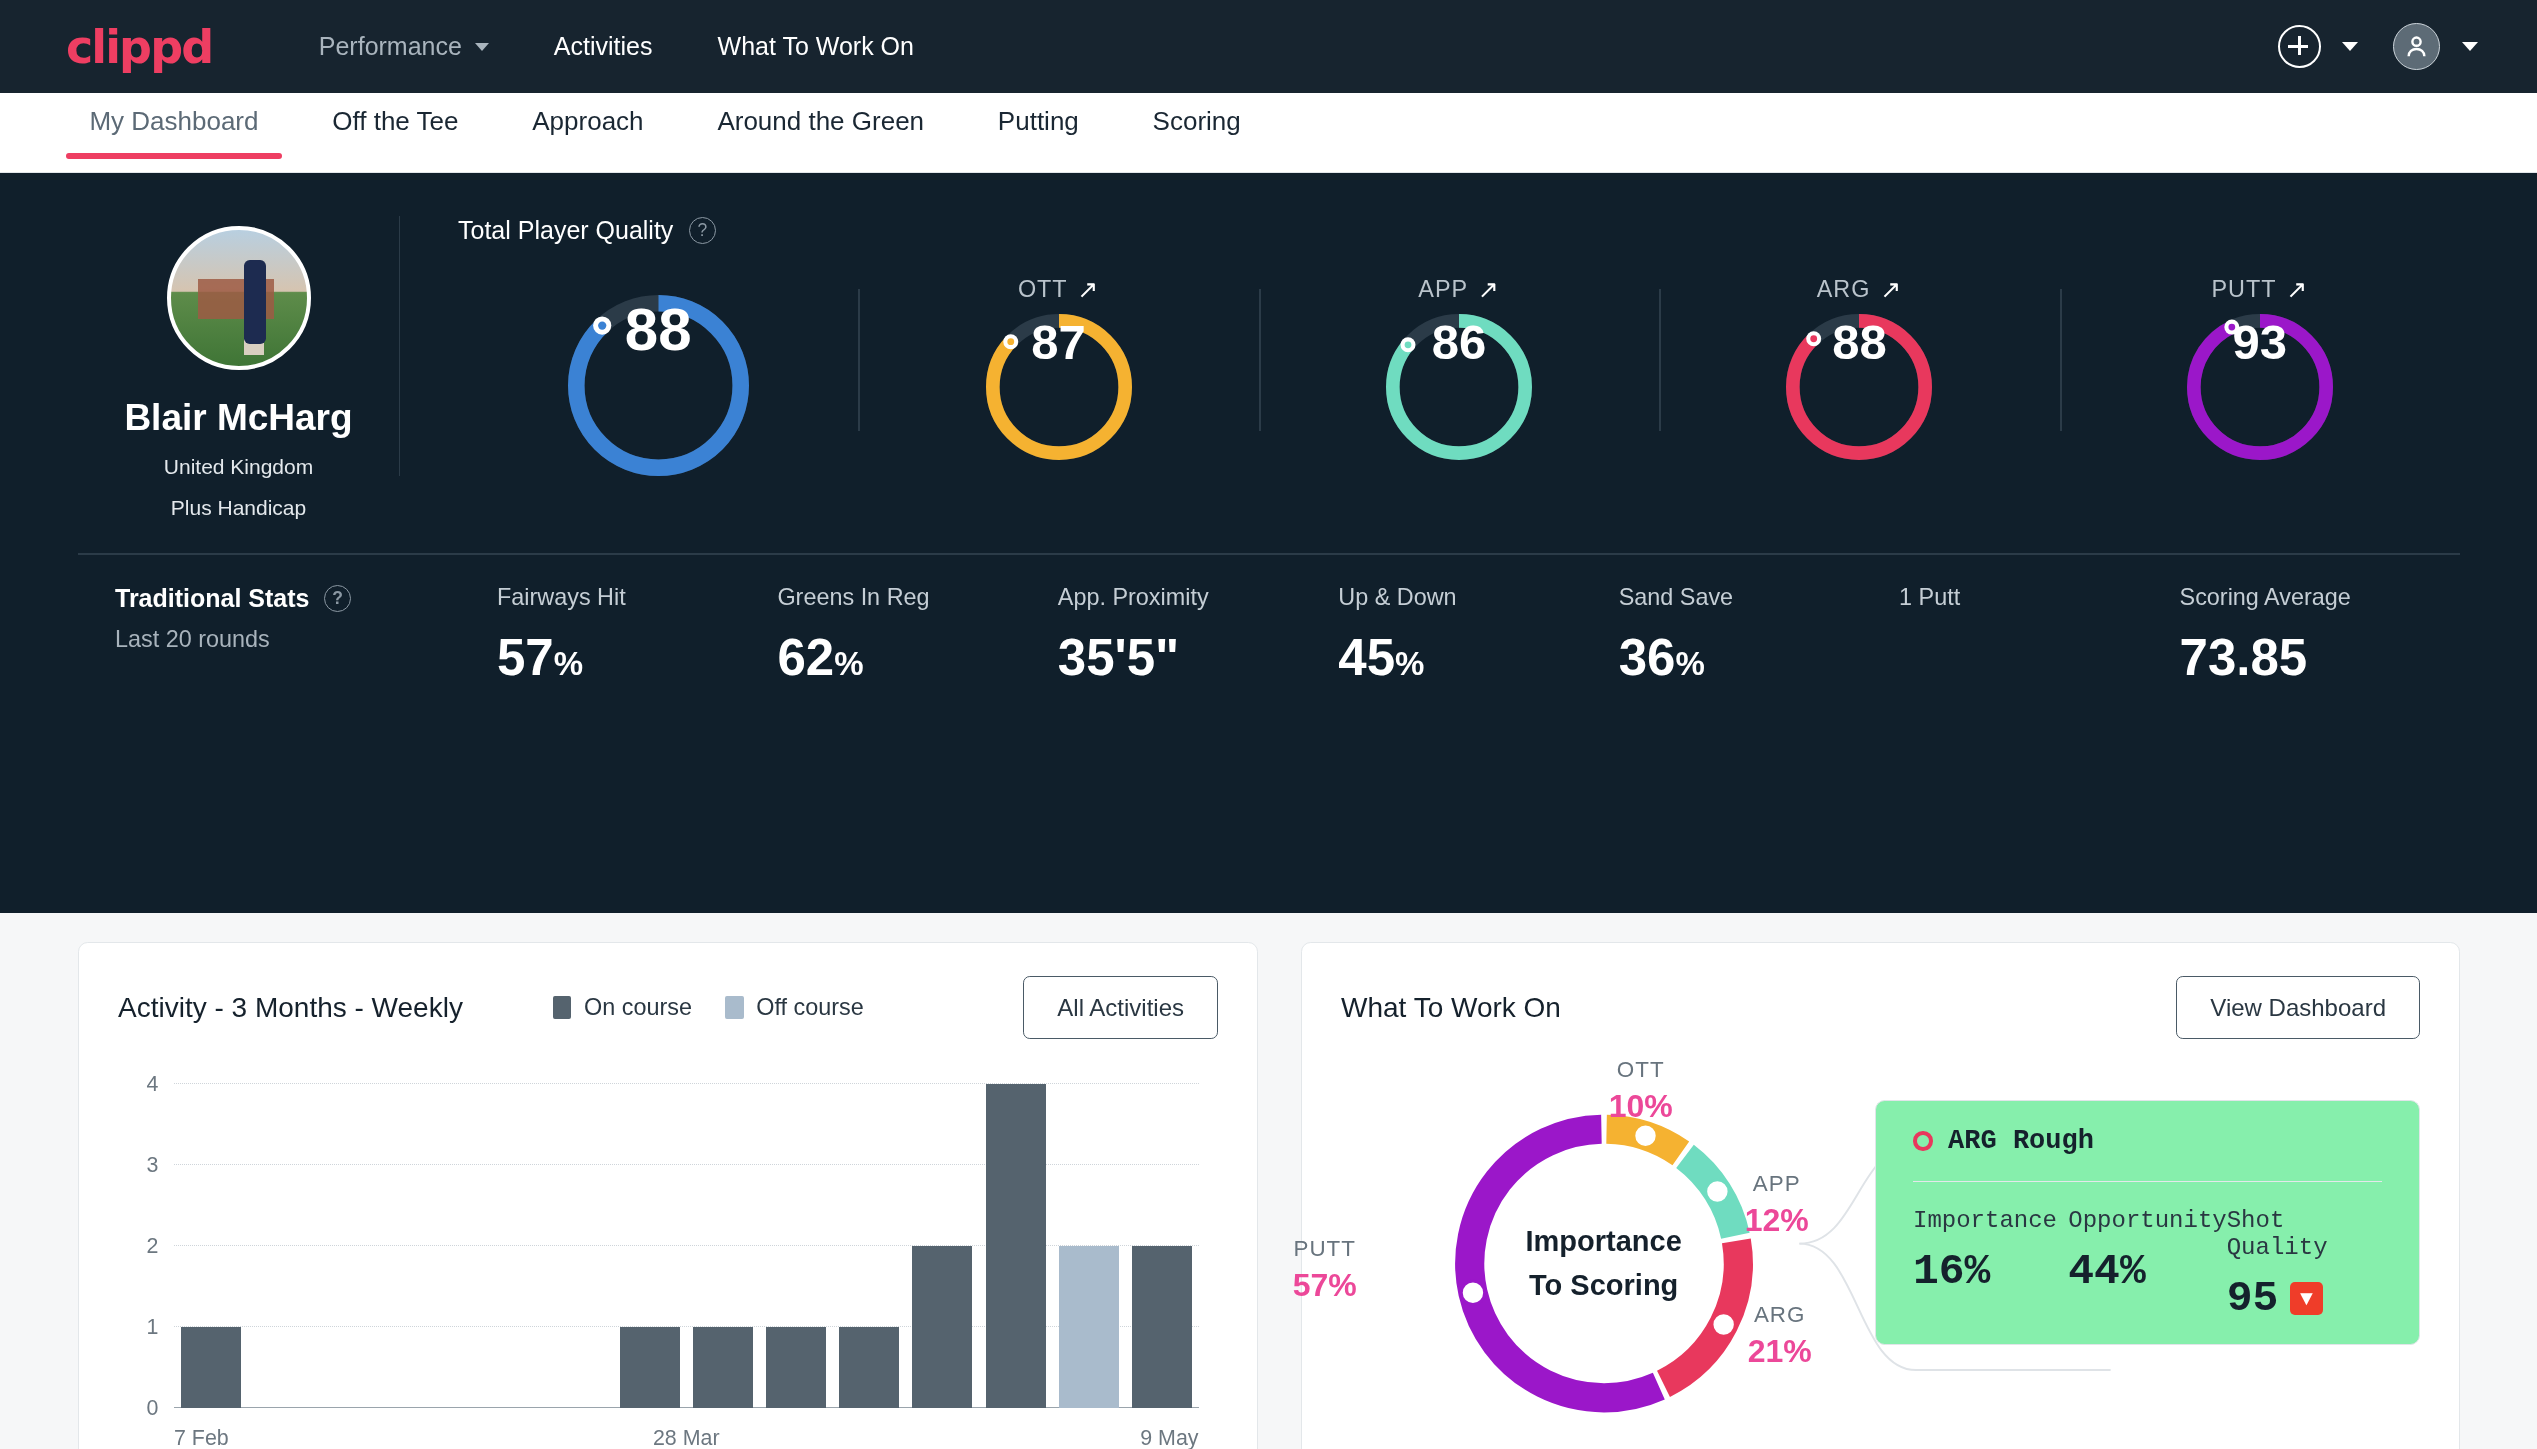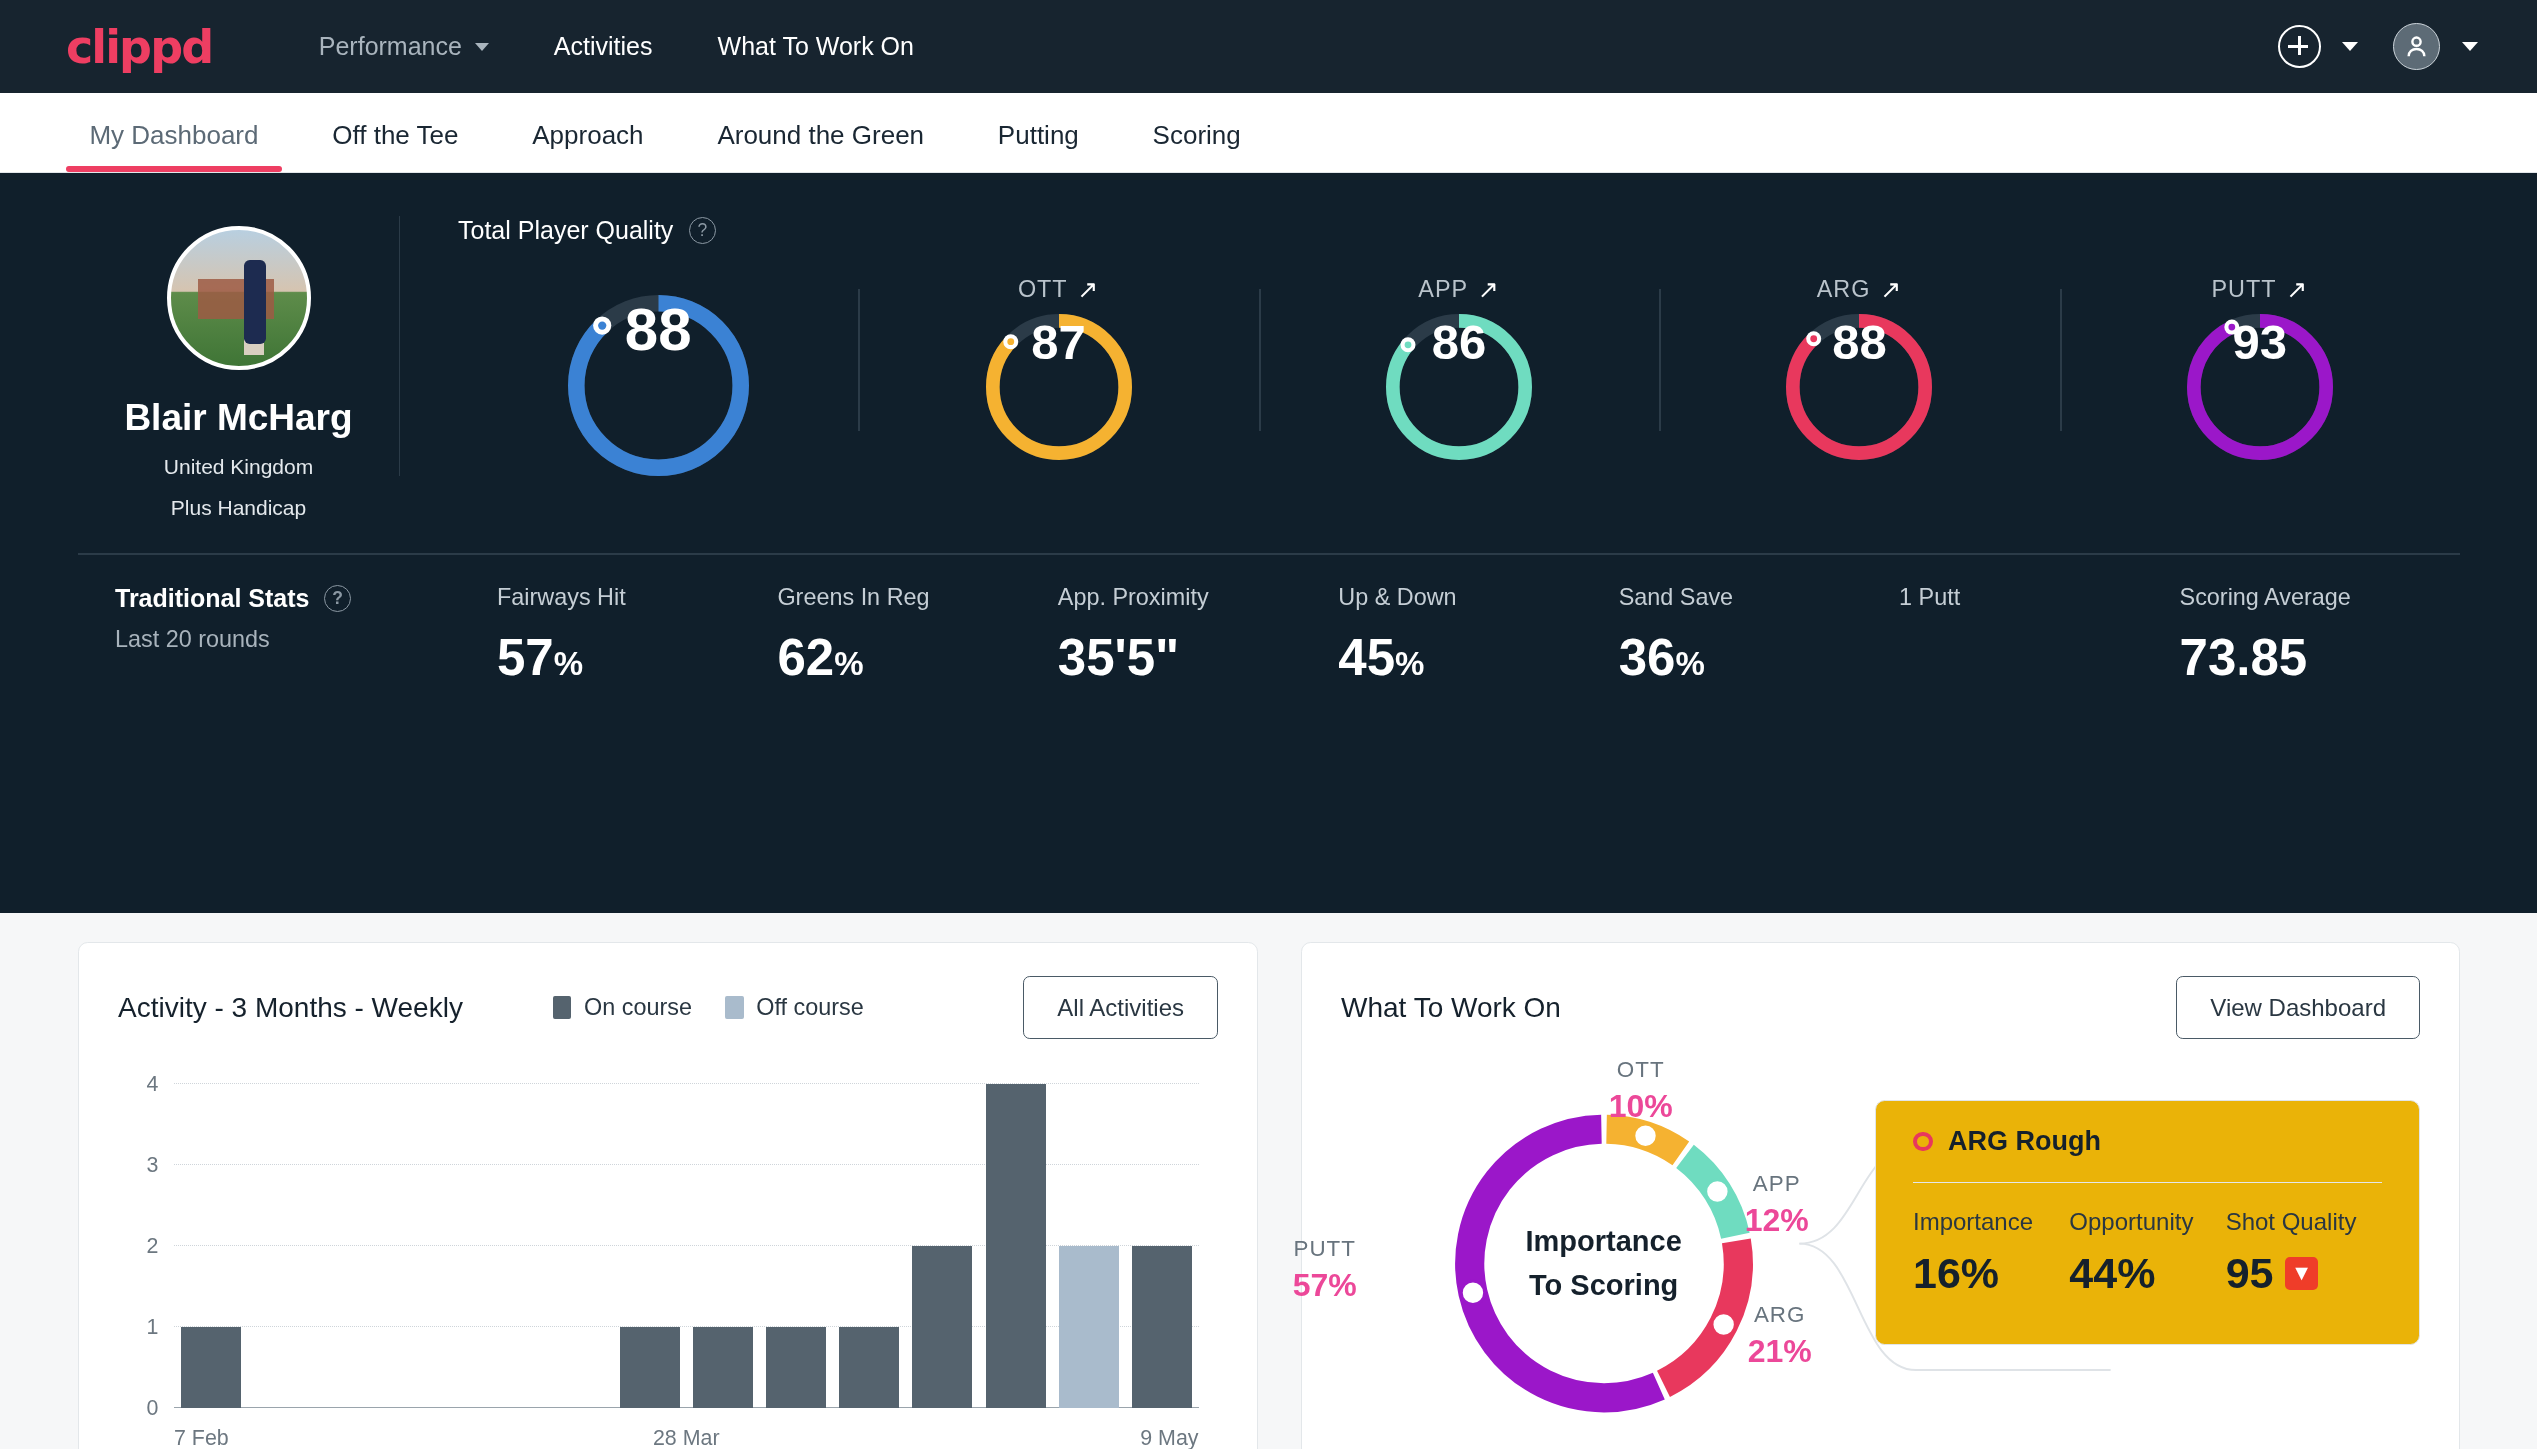--- a/index.html
+++ b/index.html
@@ -76,21 +76,21 @@
     border-top: 9.7px solid #ffffff;
     margin: 0 19.5px 0 5.8px;
     cursor: pointer;
   }
 
   
   .tabbar {
     height: 80px;
     background: #ffffff;
     display: flex;
-    align-items: flex-end;
+    align-items: center;
     padding-left: 66px;
     border-bottom: 1px solid #e2e6ea;
   }
   .tab {
     font-size: 26px;
     color: #1a2733;
     padding: 0 23.4px 21.4px 23.4px;
     margin-right: 27px;
     cursor: pointer;
     position: relative;
@@ -264,21 +264,21 @@
     line-height: 1.5; width: 253px;
   }
   .dlabel { position: absolute; text-align: center; }
   .dlabel .k { font-size: 22.4px; color: #68747e; letter-spacing: 1px; }
   .dlabel .v { font-size: 32px; font-weight: bold; color: #ec4899; margin-top: 5.8px; }
 
   .detail-card {
     position: absolute; right: 0; top: 51px;
     width: 545px; height: 245px;
     border: 1px solid #e1e5e9; border-radius: 9.7px;
-    background: #eab308; padding: 25px 37px;
+    background: #86efac; padding: 25px 37px; font-family: Liberation Mono, monospace;
   }
   .detail-title {
     display: flex; align-items: center; gap: 15.6px;
     font-size: 27px; font-weight: bold; color: #15212c;
   }
   .ring-dot {
     width: 19.5px; height: 19.5px; border-radius: 50%;
     border: 4.9px solid #e8385d;
   }
   .detail-rule { height: 1px; background: #e4e8eb; margin: 25px 0 0 0; }

